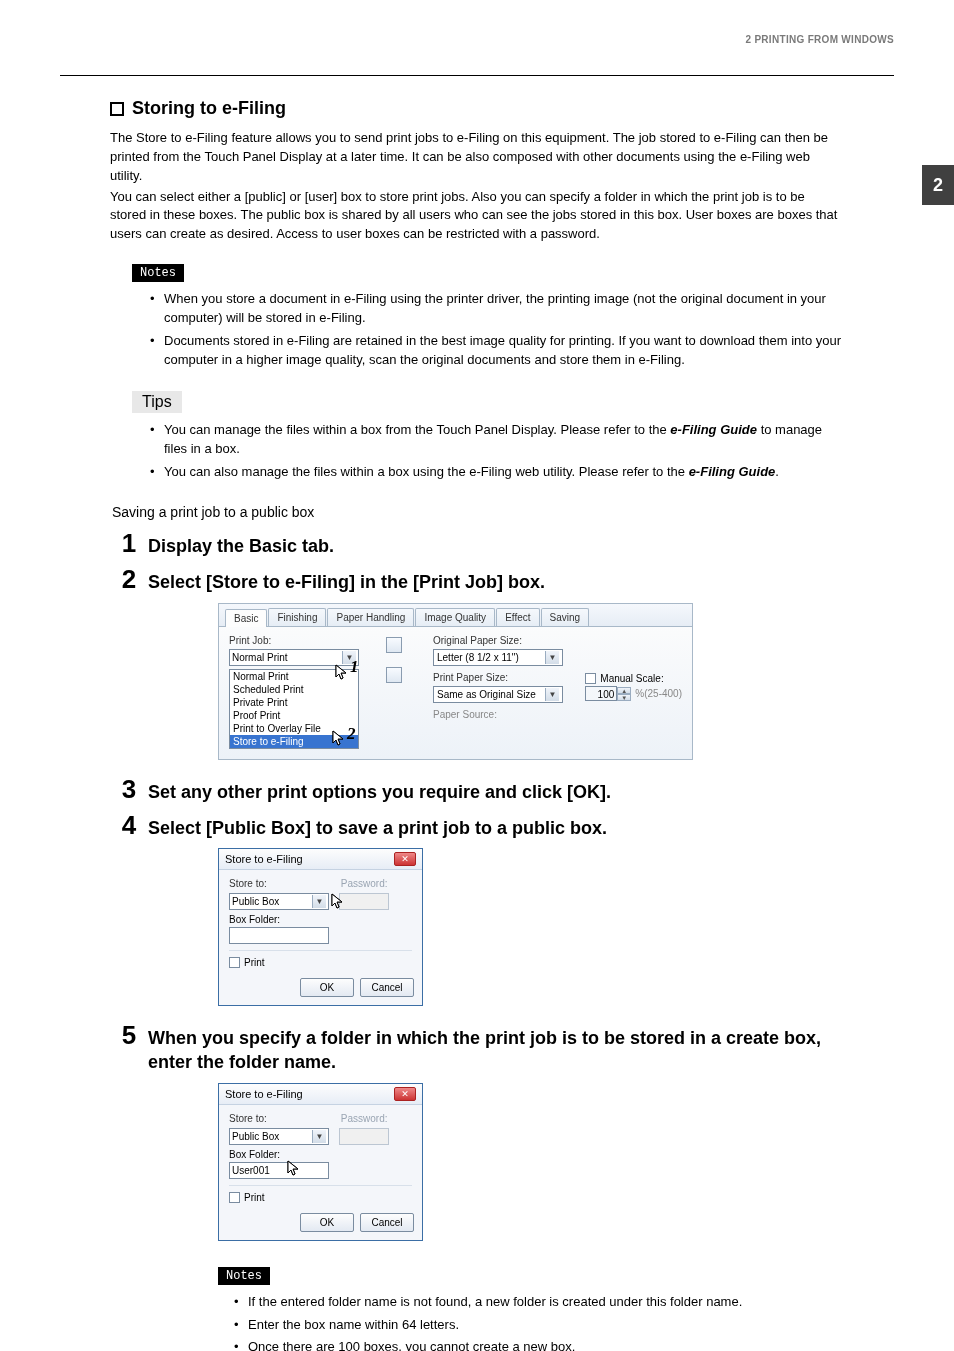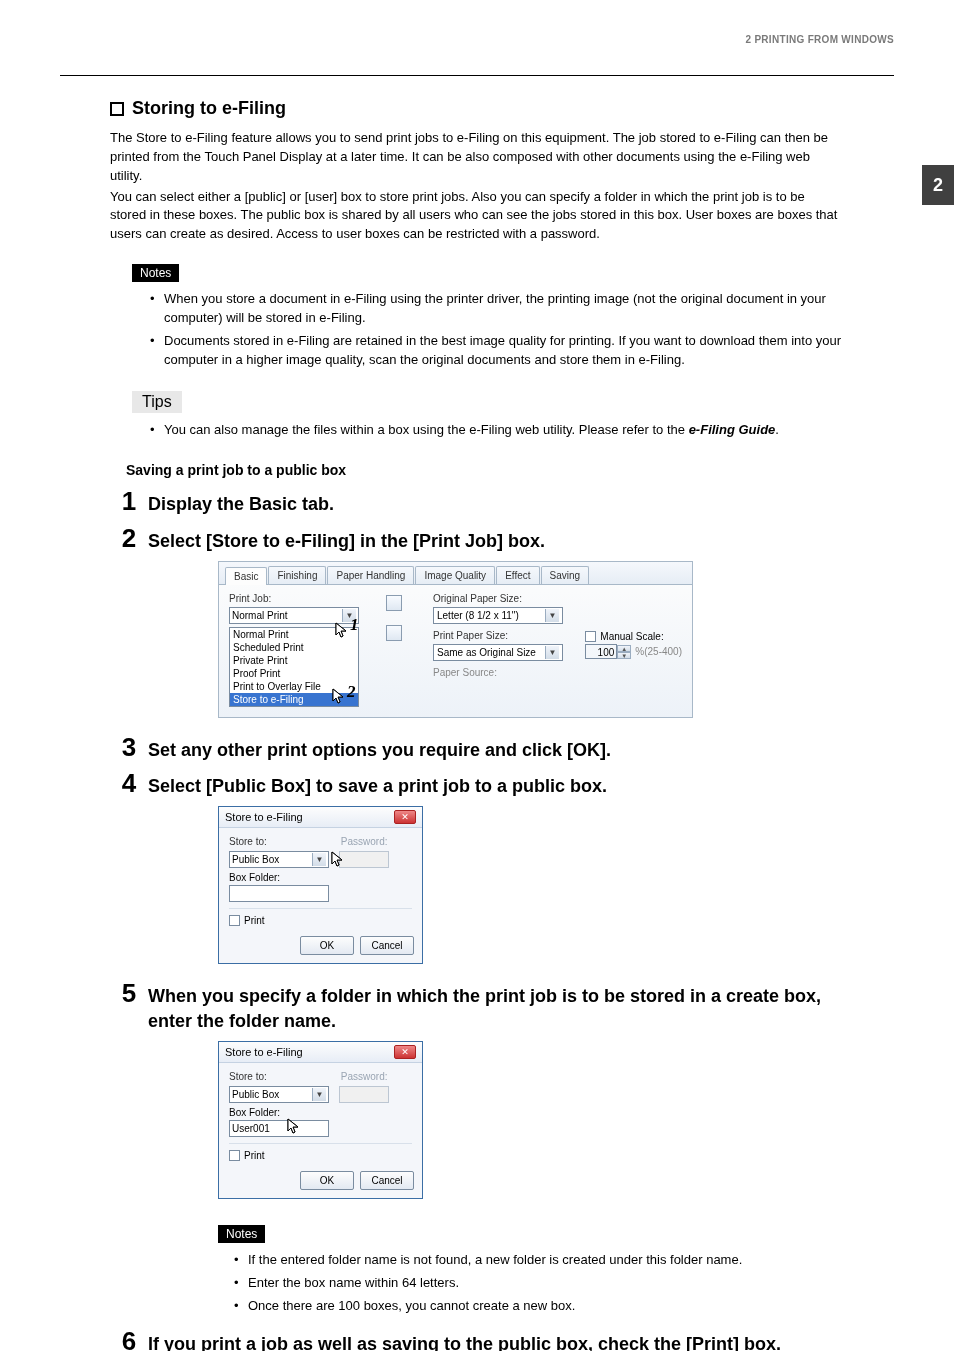--- a/index.html
+++ b/index.html
@@ -60,20 +60,21 @@
     margin-right: 8px;
   }
   .intro p { line-height: 1.45; margin-bottom: 2px; }
   .notes-hdr {
     display: inline-block;
     background: #000;
     color: #fff;
     font-size: 12px;
     padding: 2px 8px;
     margin: 18px 0 8px 22px;
+    font-family: Liberation Mono, monospace;
   }
   .tips-hdr {
     display: inline-block;
     background: #e8e8e8;
     color: #000;
     font-size: 16px;
     padding: 2px 10px;
     margin: 18px 0 8px 22px;
   }
   .sub-notes-hdr { margin-left: 70px; }
@@ -91,22 +92,22 @@
   ul.bullets li::before {
     content: "•";
     position: absolute;
     left: 0;
     top: 0;
   }
   ul.bullets.sub { padding-left: 86px; }
   .ital { font-style: italic; font-weight: bold; }
   .subsection {
     font-size: 14px;
-    font-weight: bold;
-    margin: 22px 0 10px 16px;
+    font-weight: normal;
+    margin: 22px 0 10px 2px;
   }
   ol.steps { list-style: none; padding-left: 0; }
   ol.steps > li {
     display: flex;
     align-items: flex-start;
     margin-bottom: 8px;
   }
   .step-num {
     font-size: 26px;
     font-weight: bold;
@@ -304,20 +305,23 @@
     </div>
 
     <div class="notes-hdr">Notes</div>
     <ul class="bullets">
       <li>When you store a document in e-Filing using the printer driver, the printing image (not the original document in your computer) will be stored in e-Filing.</li>
       <li>Documents stored in e-Filing are retained in the best image quality for printing. If you want to download them into your computer in a higher image quality, scan the original documents and store them in e-Filing.</li>
     </ul>
 
     <div class="tips-hdr">Tips</div>
     <ul class="bullets">
+      <li>
+        <span>You can manage the files within a box from the Touch Panel Display.  Please refer to the </span><span class="ital">e-Filing Guide</span><span> to manage files in a box.</span>
+      </li>
       <li>
         <span>You can also manage the files within a box using the e-Filing web utility.  Please refer to the </span><span class="ital">e-Filing Guide</span><span>.</span>
       </li>
     </ul>
 
     <div class="subsection">Saving a print job to a public box</div>
 
     <ol class="steps">
 
       <li>

